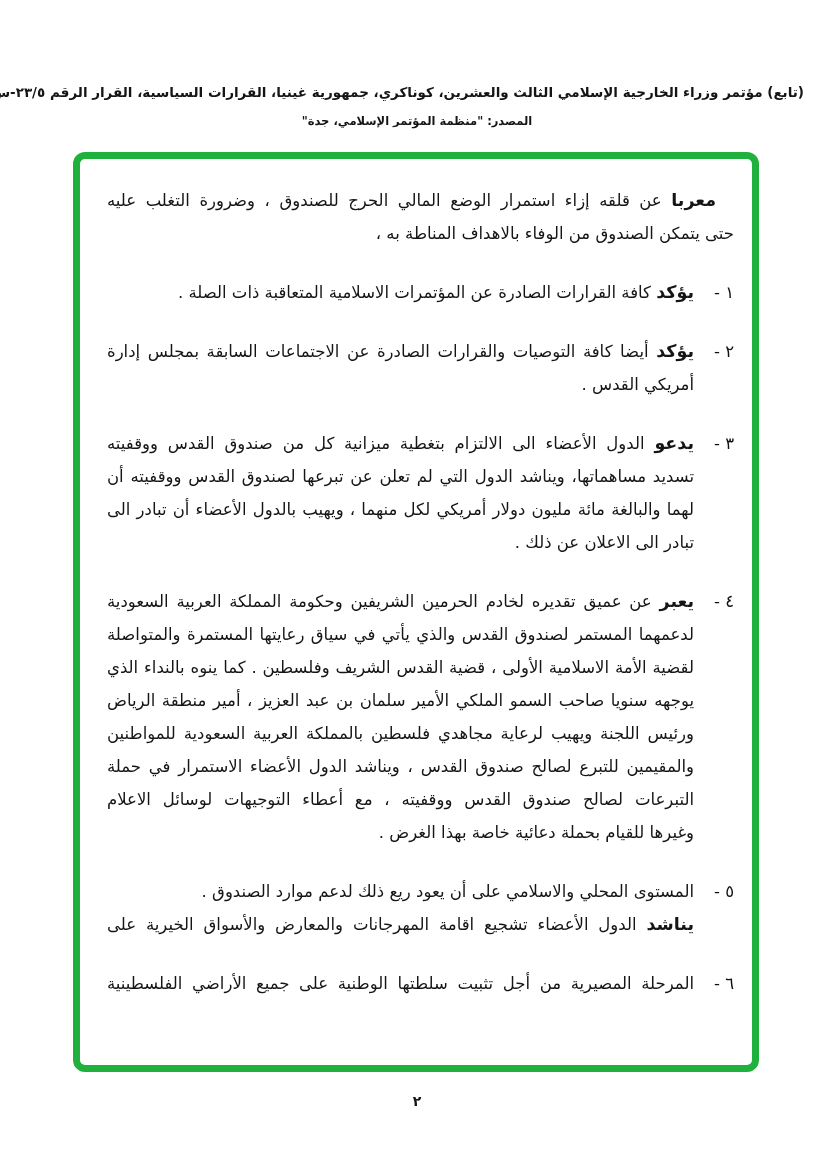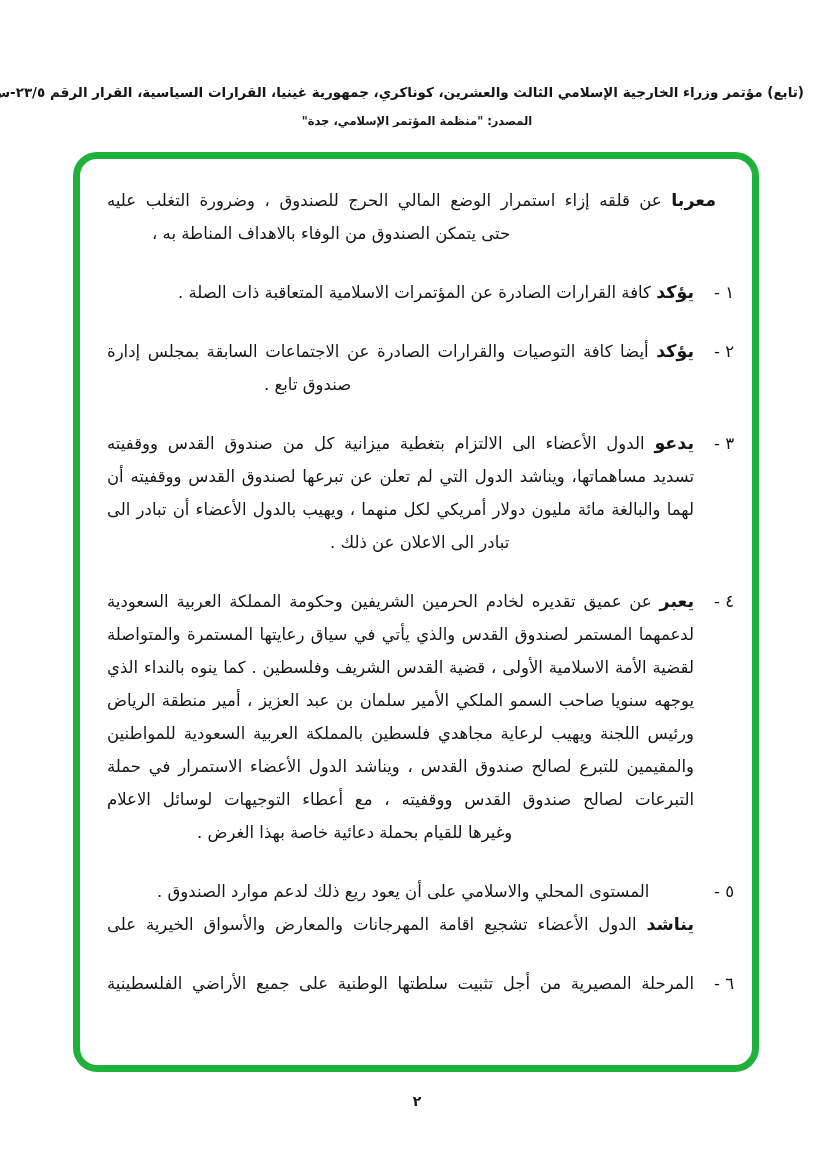--- a/index.html
+++ b/index.html
@@ -23,21 +23,21 @@
     position:absolute;top:114px;left:30px;right:30px;
     text-align:center;
     font-size:11.5px;font-weight:bold;
     color:#151515;
   }
   .frame{
     position:absolute;left:73px;top:152px;
     width:686px;height:920px;
     box-sizing:border-box;
     border:7px solid #20b13c;
-    border-radius:24px;
+    border-radius:12px;
     padding-left:32px;
   }
   .content{
     position:absolute;
     top:7px;bottom:7px;right:7px;left:7px;
     padding:18px 11px 0 20px;
     box-sizing:border-box;
     direction:rtl;
   }
   .ln{
@@ -45,21 +45,21 @@
     font-size:16.5px;
     white-space:nowrap;
     color:#151515;
   }
   .jf{
     text-align:justify;
     text-align-last:justify;
     white-space:normal;
     overflow:hidden;
   }
-  .lt{ text-align:left; }
+  .lt{ text-align:right; }
   .lead{ font-weight:bold; font-size:17.5px; }
   .item{ display:flex; margin-top:26px; }
   .num{
     flex:none;width:40px;
     font-size:16.5px;line-height:33px;height:33px;
     text-align:right;
   }
   .lines{ flex:1; min-width:0; }
   .pagenum{
     position:absolute;top:1093px;left:0;right:0;
@@ -88,21 +88,21 @@
         <div class="num">١ -</div>
         <div class="lines">
           <div class="ln"><b class="lead">يؤكد</b> <span>كافة القرارات الصادرة عن المؤتمرات الاسلامية المتعاقبة ذات الصلة .</span></div>
         </div>
       </div>
 
       <div class="item">
         <div class="num">٢ -</div>
         <div class="lines">
           <div class="ln jf"><b class="lead">يؤكد</b> <span>أيضا كافة التوصيات والقرارات الصادرة عن الاجتماعات السابقة بمجلس إدارة</span></div>
-          <div class="ln lt" style="padding-left:157px;">صندوق تابع .</div>
+          <div class="ln lt" style="padding-left:157px;">أمريكي القدس .</div>
         </div>
       </div>
 
       <div class="item">
         <div class="num">٣ -</div>
         <div class="lines">
           <div class="ln jf"><b class="lead">يدعو</b> <span>الدول الأعضاء الى الالتزام بتغطية ميزانية كل من صندوق القدس ووقفيته المقررة</span></div>
           <div class="ln jf">تسديد مساهماتها، ويناشد الدول التي لم تعلن عن تبرعها لصندوق القدس ووقفيته أن</div>
           <div class="ln jf">لهما والبالغة مائة مليون دولار أمريكي لكل منهما ، ويهيب بالدول الأعضاء أن تبادر الى</div>
           <div class="ln lt" style="padding-left:223px;">تبادر الى الاعلان عن ذلك .</div>

